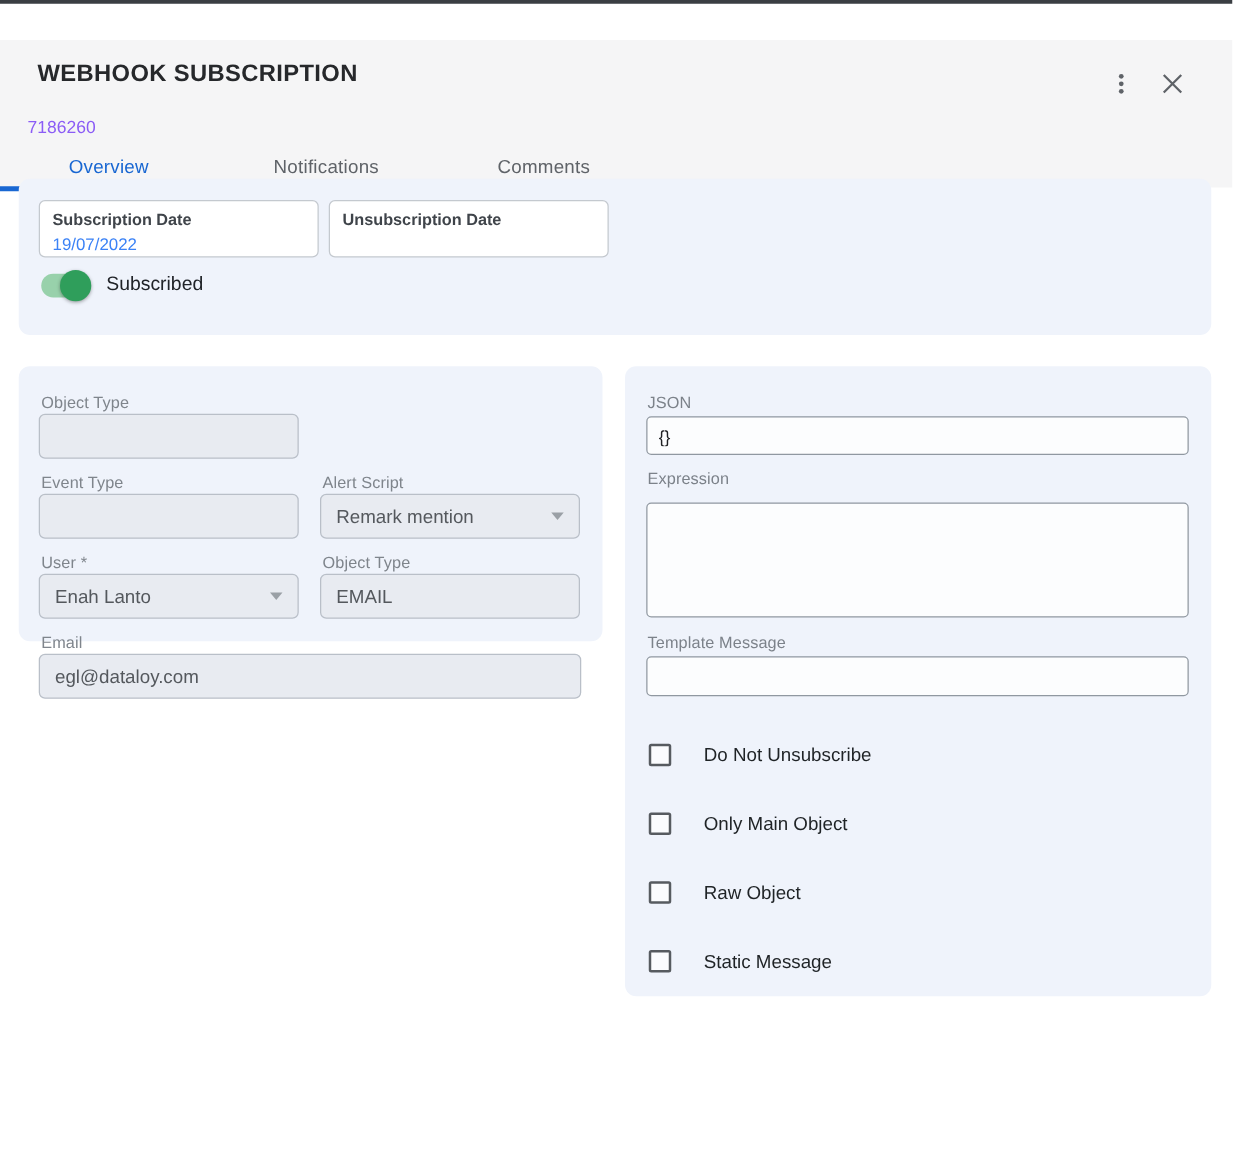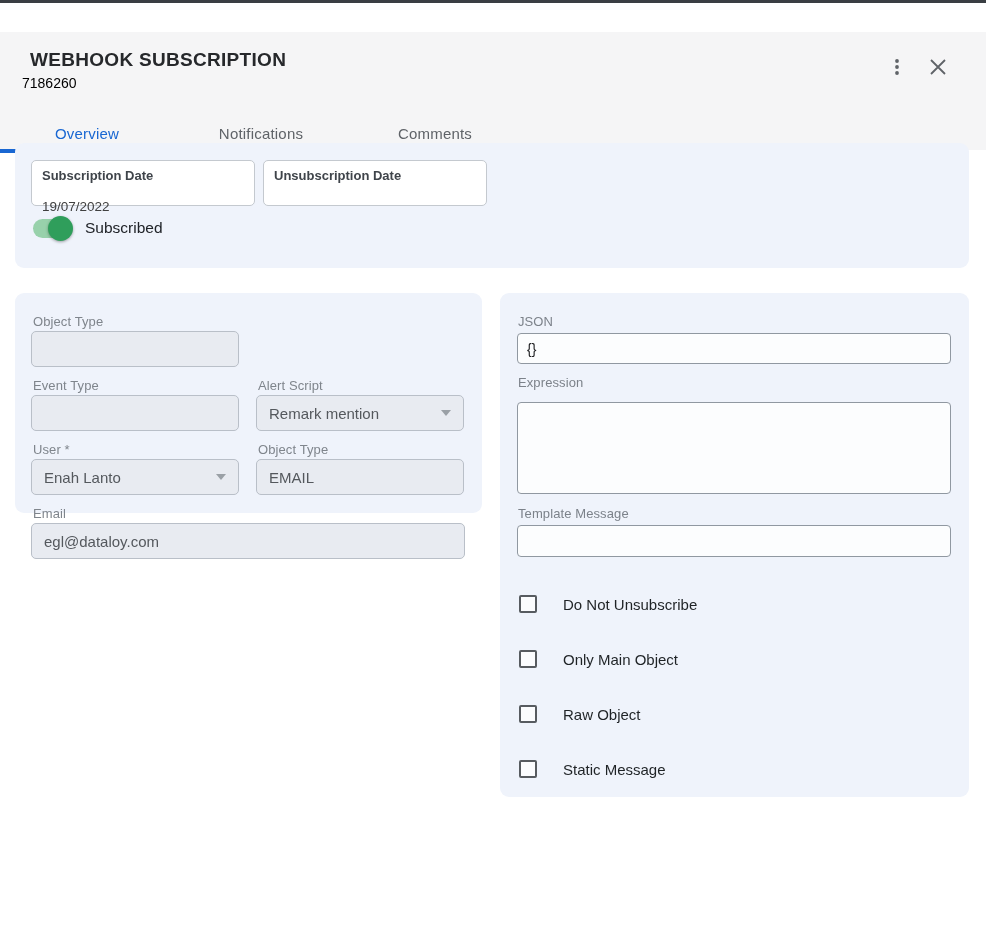--- a/index.html
+++ b/index.html
@@ -9,21 +9,21 @@
     color: #202124;
     position: relative;
     overflow: hidden;
   }
   #stage { position: absolute; inset: 0; width: 986px; height: 941px; background: #fff; }
 
   
   .topbar { position: absolute; left: 0; top: 0; width: 986px; height: 3px; background: #3a3e43; }
   .header { position: absolute; left: 0; top: 3px; width: 986px; height: 118px; background: #f5f5f6; margin-top: 29px; }
   .title { position: absolute; left: 30px; top: 17px; font-size: 19px; font-weight: 700; color: #26282b; letter-spacing: 0.3px; }
-  .subtitle { position: absolute; left: 22px; top: 43px; font-size: 14px; color: #000000; }
+  .subtitle { position: absolute; left: 22px; top: 61px; font-size: 14px; color: #8b5cf6; }
 
   .icon-btn { position: absolute; width: 28px; height: 28px; border: none; background: transparent; cursor: pointer; display: flex; align-items: center; justify-content: center; }
   .kebab-btn { left: 883px; top: 21px; }
   .close-btn { left: 924px; top: 21px; }
 
   
   .tabs { position: absolute; left: 0; top: 81px; height: 40px; display: flex; }
   .tab {
     width: 174px; height: 40px; display: flex; align-items: center; justify-content: center;
     font-size: 15px; color: #5f6368; cursor: pointer; background: transparent; border: none;
@@ -37,21 +37,21 @@
   .panel-dates { left: 15px; top: 143px; width: 954px; height: 125px; }
   .card-left  { left: 15px; top: 293px; width: 467px; height: 220px; }
   .card-right { left: 500px; top: 293px; width: 469px; height: 504px; }
 
   
   .date-box {
     position: absolute; width: 224px; height: 46px; background: #ffffff;
     border: 1px solid #c4c9cf; border-radius: 5px; padding: 7px 10px; cursor: pointer;
   }
   .date-box .db-label { font-size: 13px; font-weight: 600; color: #3f444a; }
-  .date-box .db-value { font-size: 13.5px; color: #404040; margin-top: 16px; min-height: 15px; }
+  .date-box .db-value { font-size: 13.5px; color: #3b82f6; margin-top: 5px; min-height: 15px; }
 
   
   .toggle-row { position: absolute; left: 18px; top: 72px; display: flex; align-items: center; gap: 15px; height: 26px; }
   .switch { position: relative; width: 37px; height: 19px; border-radius: 10px; background: #98d1ab; cursor: pointer; }
   .switch .thumb {
     position: absolute; right: -3px; top: -3px; width: 25px; height: 25px; border-radius: 50%;
     background: #2f9e5b; box-shadow: 0 1px 3px rgba(0,0,0,0.35);
   }
   .toggle-label { font-size: 15.5px; color: #202328; }
 

